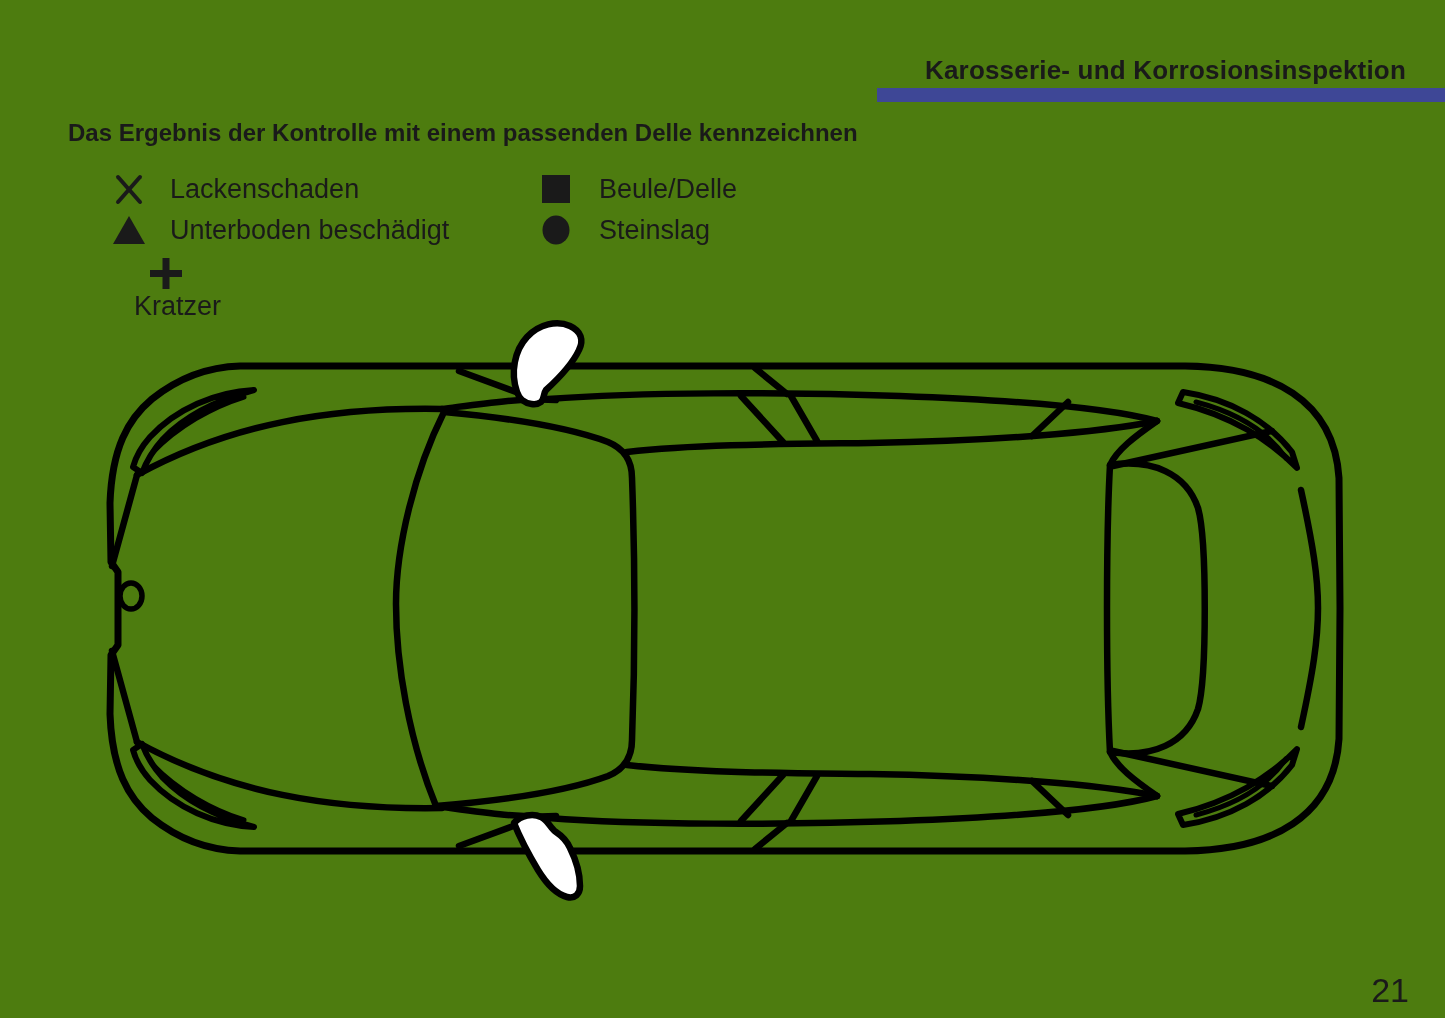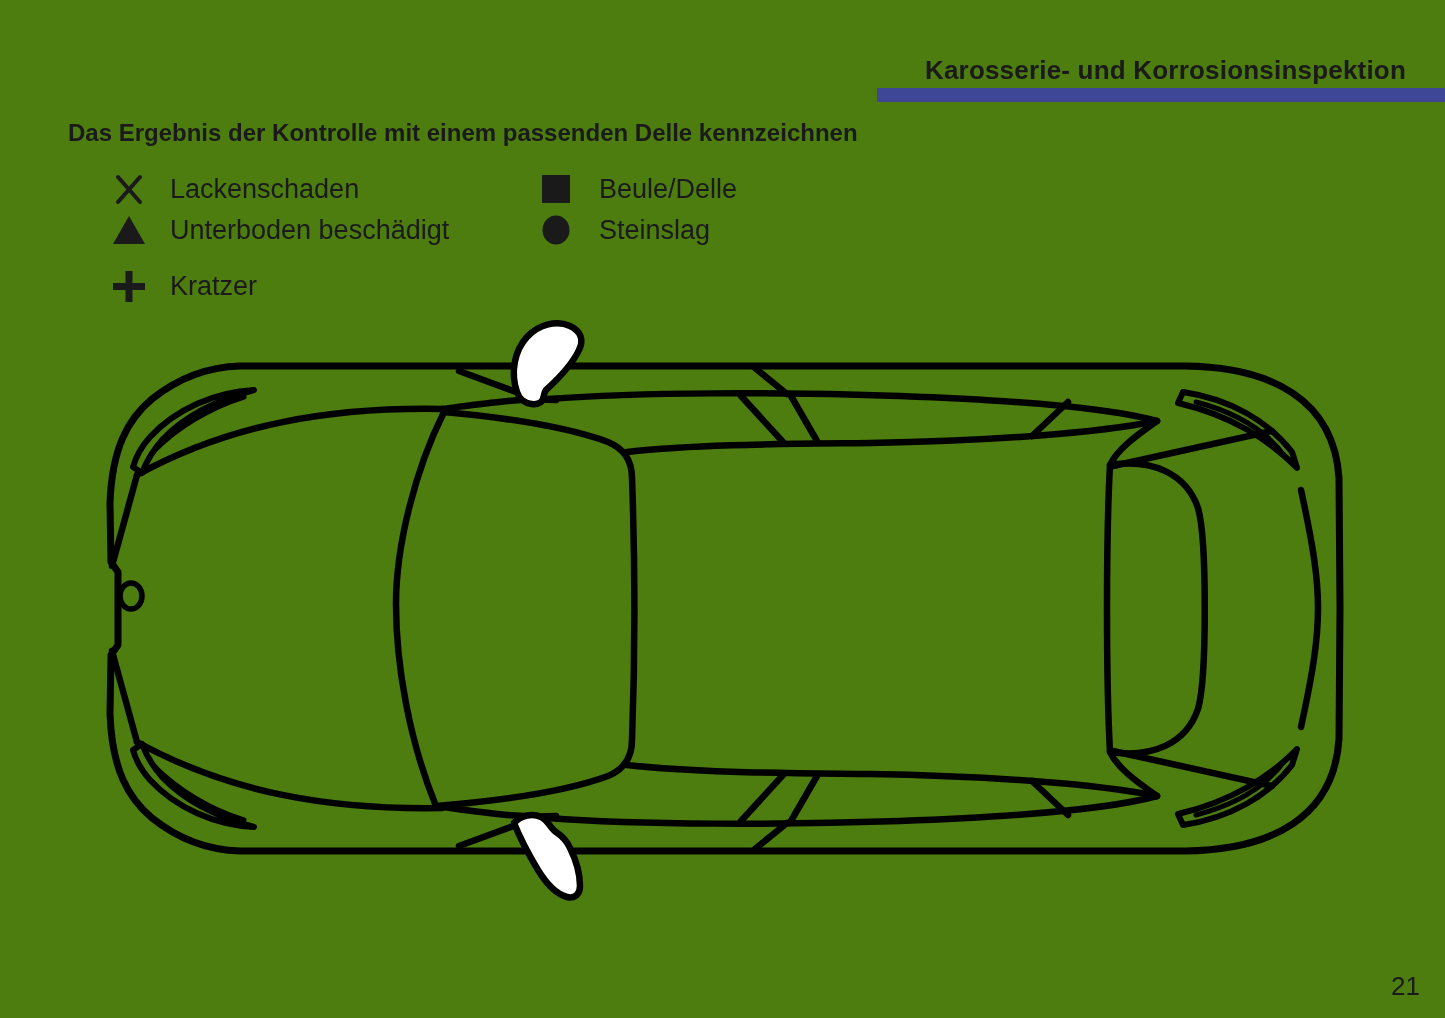--- a/index.html
+++ b/index.html
@@ -20,24 +20,24 @@
   }
   .legend-row{
     position:absolute;display:flex;align-items:center;height:36px;
   }
   .legend-row .sym{display:flex;align-items:center;justify-content:center;width:36px;flex:0 0 36px;}
   .legend-row .lbl{font-size:27px;white-space:nowrap;}
   .col1{left:111px;}
   .col1 .lbl{margin-left:23px;}
   .col2{left:538px;}
   .col2 .lbl{margin-left:25px;}
-  .r1{top:171px;} .r2{top:212px;} .r3{top:268px;}
+  .r1{top:171px;} .r2{top:212px;} .r3{top:255px;flex-direction:column;}
   .car-figure{position:absolute;left:0;top:0;width:1445px;height:1018px;}
   .page-number{
-    position:absolute;top:971px;right:25px;font-size:26px;text-align:right;
+    position:absolute;top:971px;right:36px;font-size:34px;text-align:right;
   }
 </style>
 </head>
 <body>
 
 <div class="page">
 
   <div class="header-title">Karosserie- und Korrosionsinspektion</div>
   <div class="header-bar"></div>
 

